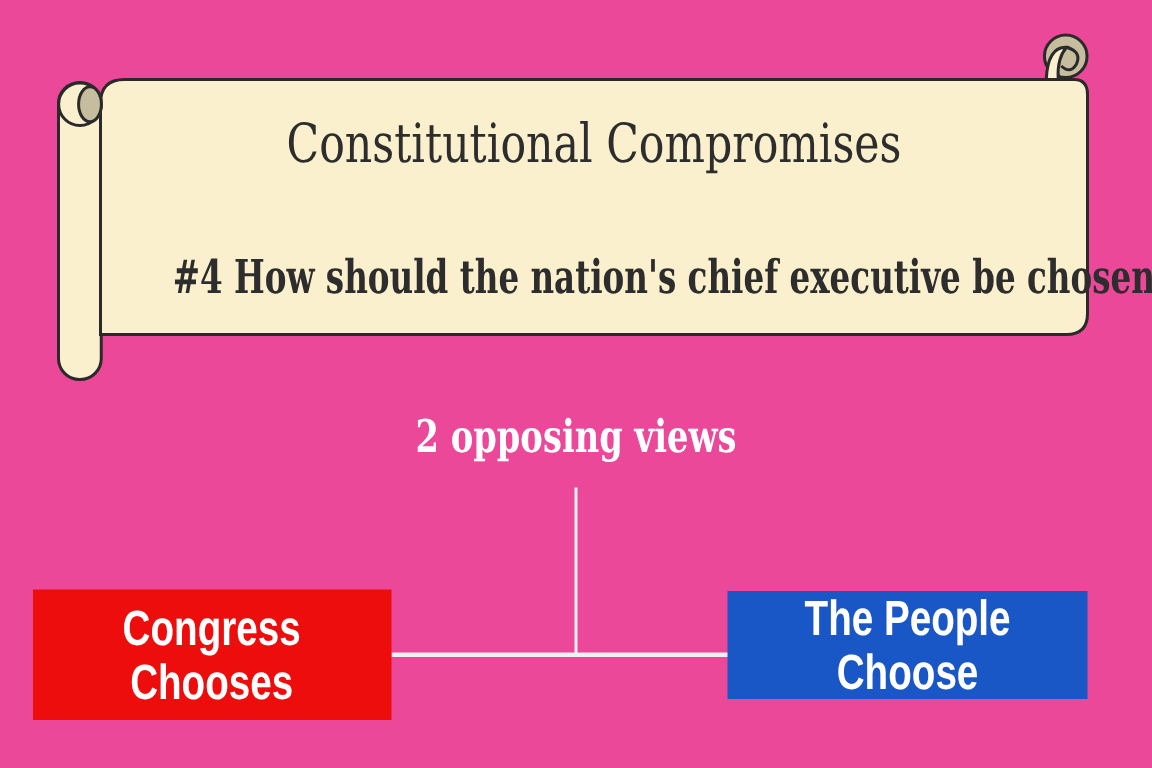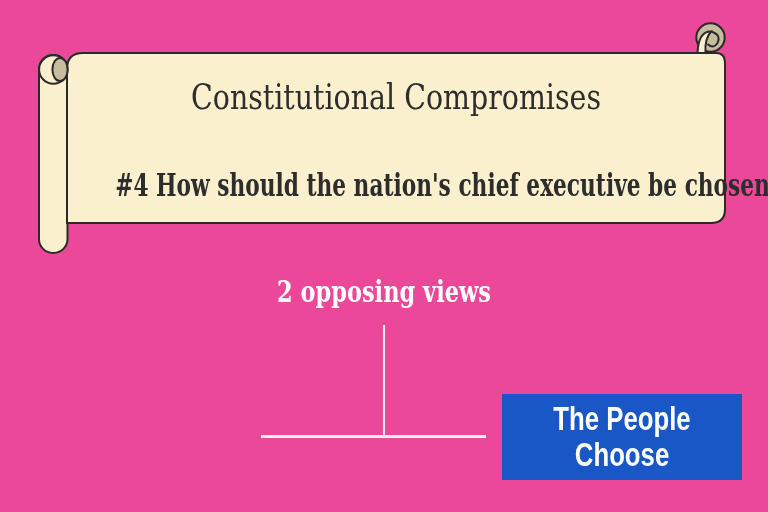--- a/index.html
+++ b/index.html
@@ -46,21 +46,21 @@
   }
   #v-line { left: 383px; top: 325px; width: 2px; height: 111px; }
   #h-line { left: 261px; top: 435px; width: 225px; height: 3px; }
 
   .choice-box {
     display: flex;
     align-items: center;
     justify-content: center;
   }
   #congress-box { left: 22px; top: 393px; width: 239px; height: 87px; }
-  #people-box  { left: 502px; top: 394px; width: 240px; height: 86px; }
+  #people-box  { left: 485px; top: 394px; width: 240px; height: 72px; }
   .choice-text {
     font-family: "Liberation Sans", sans-serif;
     font-weight: bold;
     font-size: 33px;
     line-height: 36px;
     text-align: center;
     transform: scaleX(0.78);
     transform-origin: 50% 50%;
     white-space: nowrap;
   }
@@ -85,20 +85,26 @@
   </svg>
 
   <div class="abs" id="banner-title" style="color: rgb(45, 45, 45);">Constitutional Compromises</div>
   <div class="abs" id="banner-question" style="color: rgb(45, 45, 45);">#4 How should the nation's chief executive be chosen?</div>
 
   <div class="abs" id="opposing-label" style="color: rgb(255, 255, 255);">2 opposing views</div>
 
   <div class="abs" id="v-line" style="background-color: rgb(240, 240, 240);"></div>
   <div class="abs" id="h-line" style="background-color: rgb(240, 240, 240);"></div>
 
+  <div class="abs choice-box" id="congress-box" style="background-color: rgb(238, 13, 13);">
+    <div class="choice-text" style="color: rgb(255, 255, 255);">
+      <div>Congress</div>
+      <div>Chooses</div>
+    </div>
+  </div>
 
   <div class="abs choice-box" id="people-box" style="background-color: rgb(26, 87, 198);">
     <div class="choice-text" style="color: rgb(255, 255, 255);">
       <div>The People</div>
       <div>Choose</div>
     </div>
   </div>
 
 </div>
 

